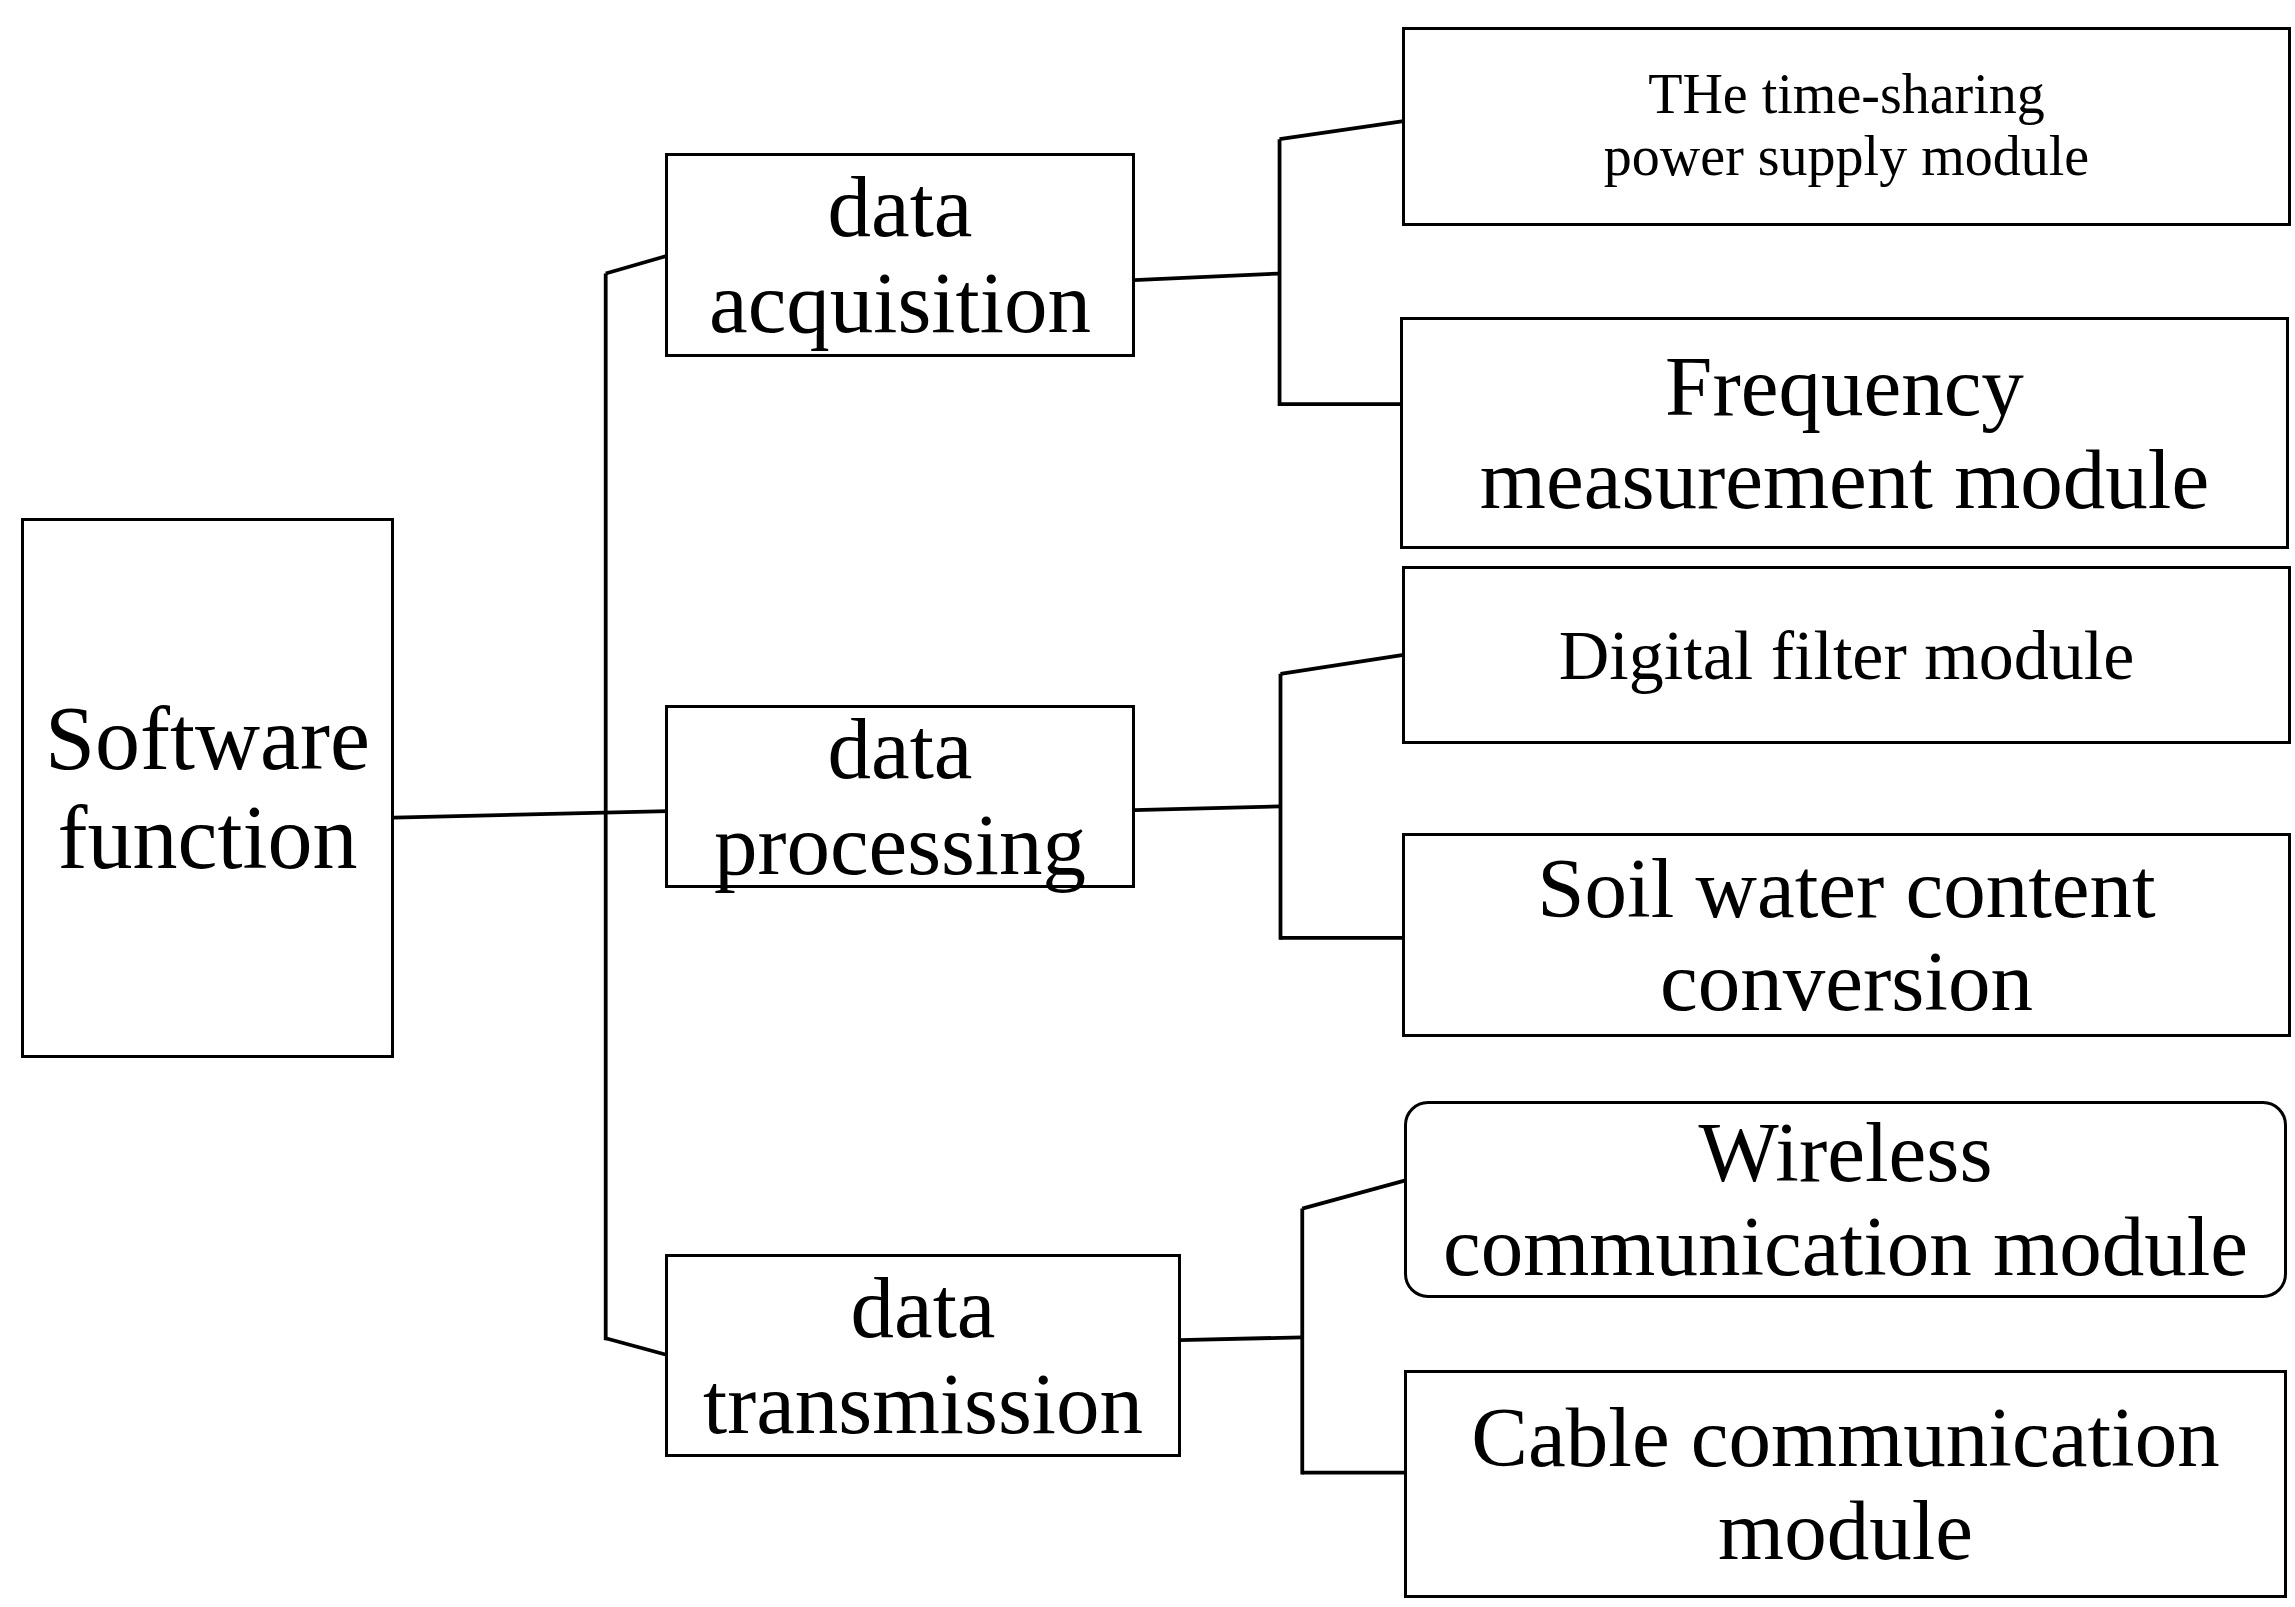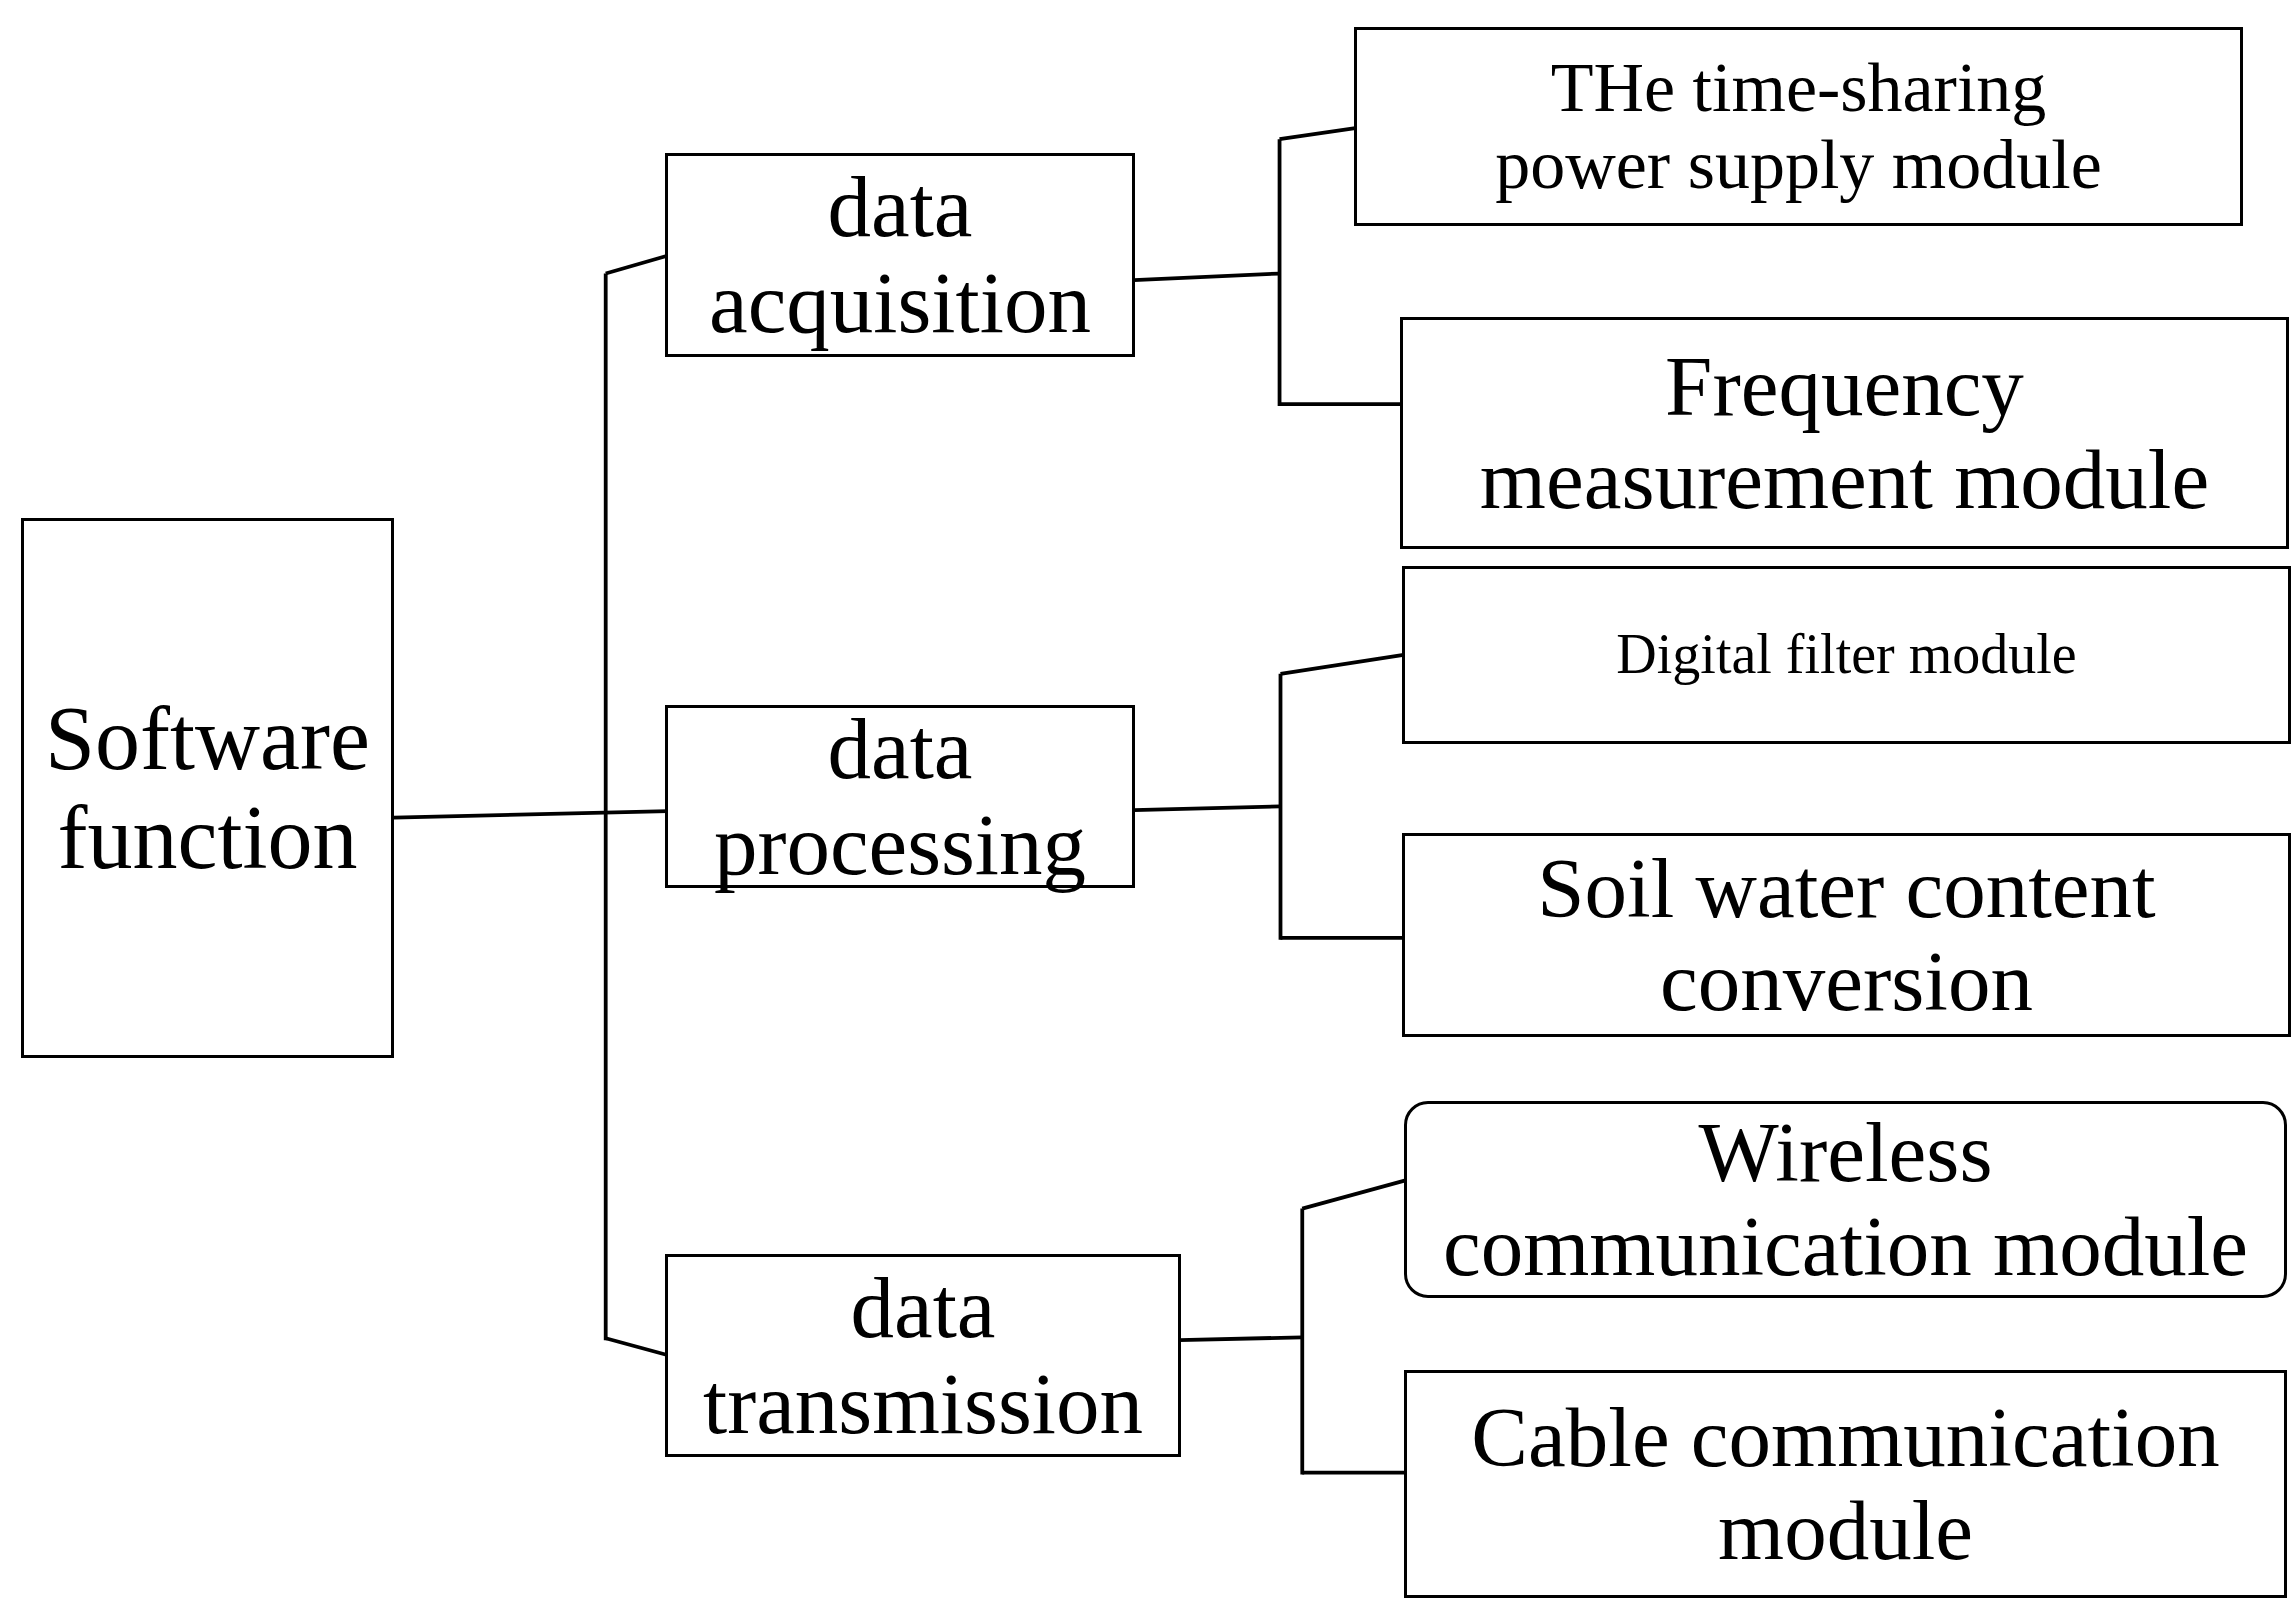--- a/index.html
+++ b/index.html
@@ -26,23 +26,23 @@
     align-items: center;
     justify-content: center;
     text-align: center;
     white-space: pre-line;
     line-height: 1.1;
   }
   .node-root        { left: 21px;   top: 518px;  width: 373px; height: 540px; font-size: 90px; }
   .node-acquisition { left: 665px;  top: 153px;  width: 470px; height: 204px; font-size: 87px; }
   .node-processing  { left: 665px;  top: 705px;  width: 470px; height: 183px; font-size: 87px; }
   .node-transmission{ left: 665px;  top: 1254px; width: 516px; height: 203px; font-size: 87px; }
-  .node-power       { left: 1354px; top: 26.5px;   width: 889px; height: 199px; font-size: 70px; }
+  .node-power       { left: 1402px; top: 26.5px;   width: 889px; height: 199px; font-size: 56px; }
   .node-frequency   { left: 1400px; top: 317px;  width: 889px; height: 232px; font-size: 85px; }
-  .node-filter      { left: 1402px; top: 566px;  width: 889px; height: 178px; font-size: 56px; }
+  .node-filter      { left: 1402px; top: 566px;  width: 889px; height: 178px; font-size: 70px; }
   .node-soil        { left: 1402px; top: 817px;  width: 889px; height: 204px; font-size: 85px; margin-top: 16px; }
   .node-wireless    { left: 1404px; top: 1101px; width: 883px; height: 197px; font-size: 85px; border-radius: 24px; }
   .node-cable       { left: 1404px; top: 1370px; width: 883px; height: 228px; font-size: 85px; }
 </style>
 </head>
 <body>
 
 <div class="stage">
 
   <svg class="wires" viewBox="0 0 2426 1699" xmlns="http://www.w3.org/2000/svg">

